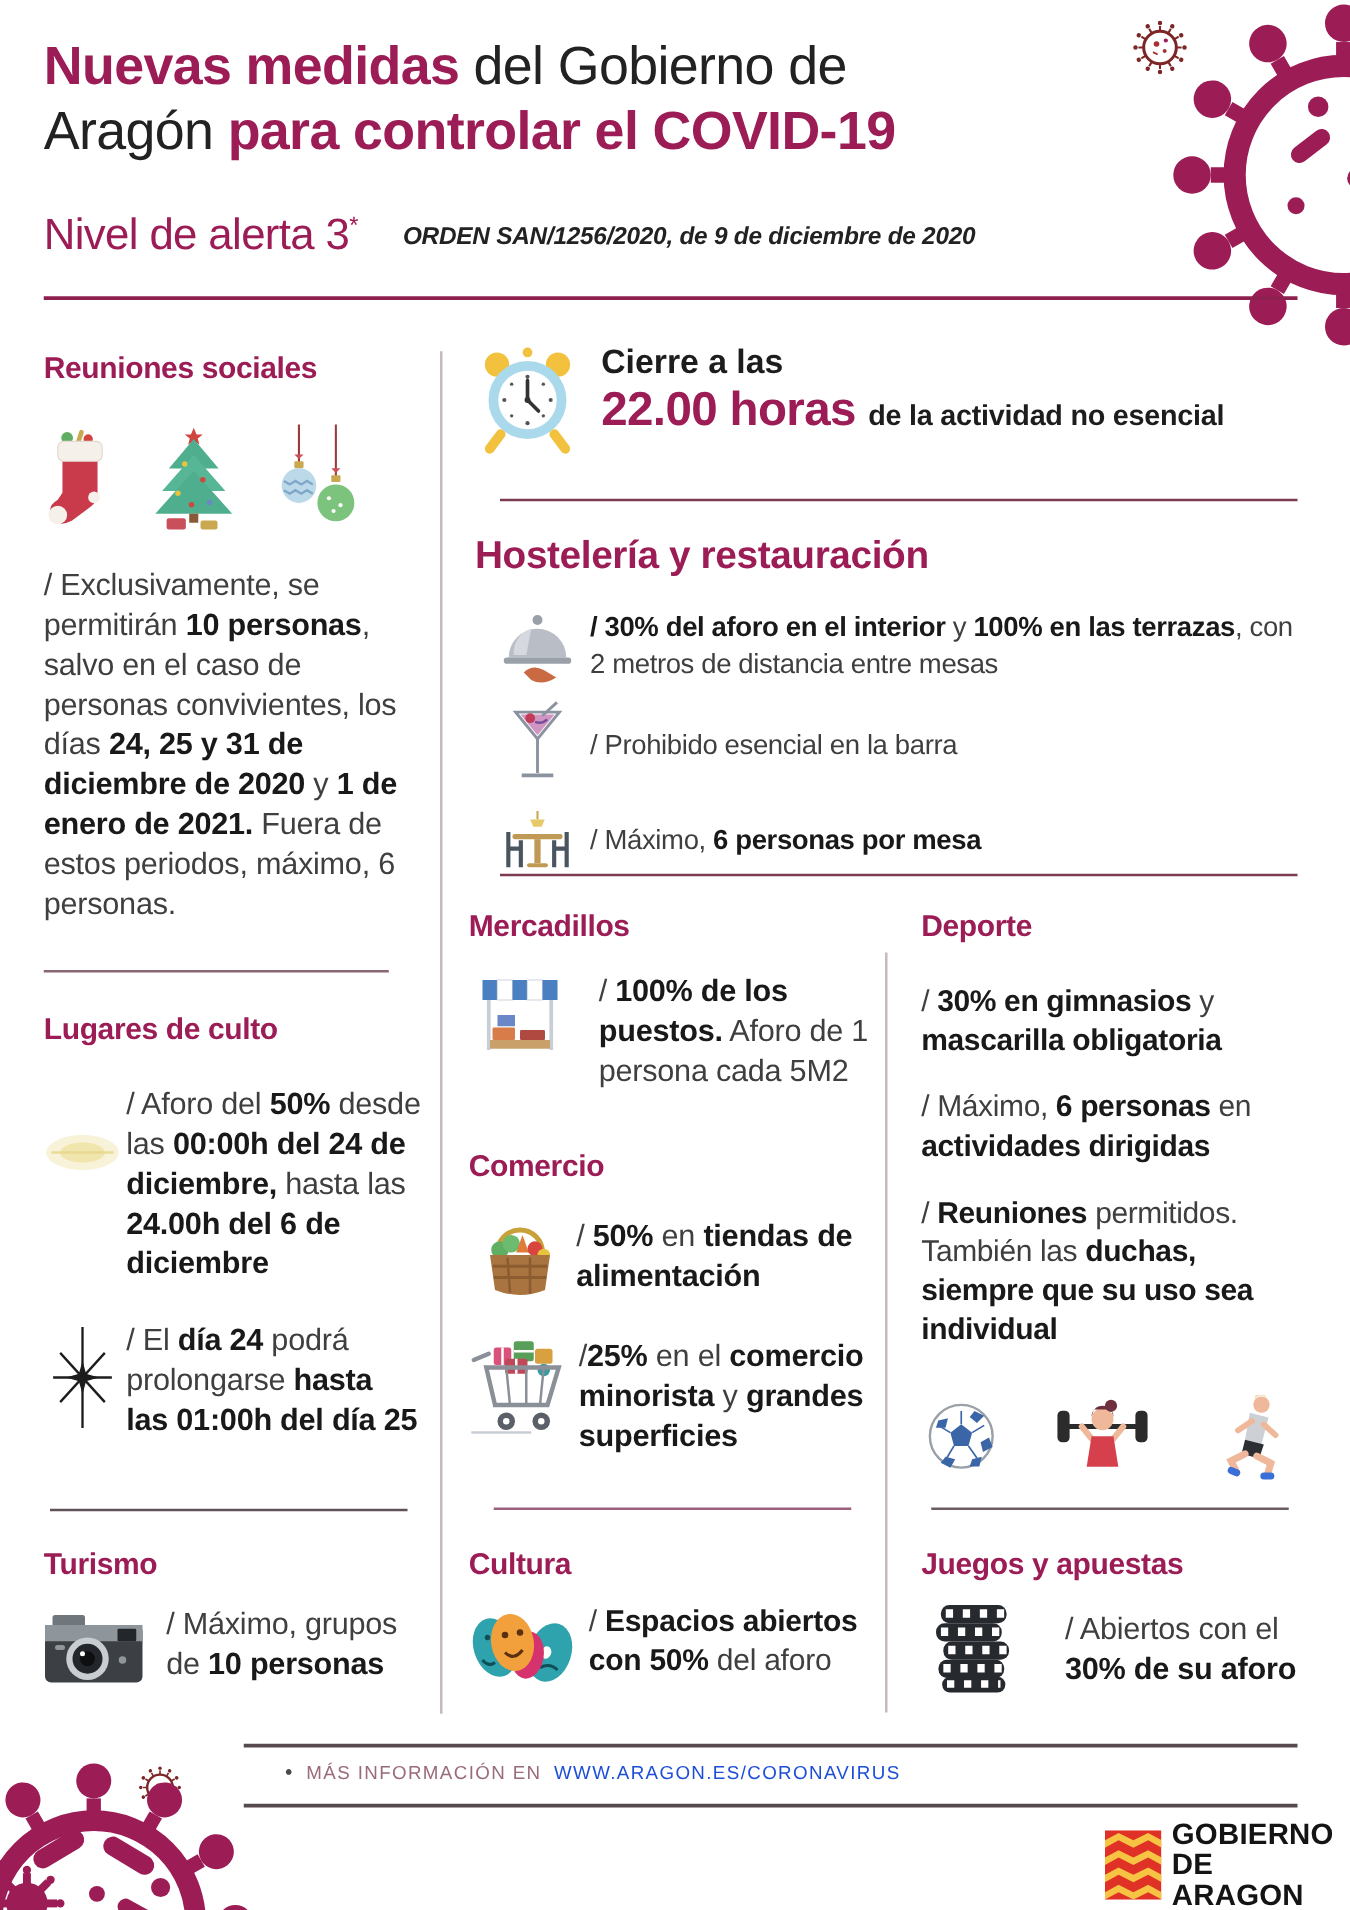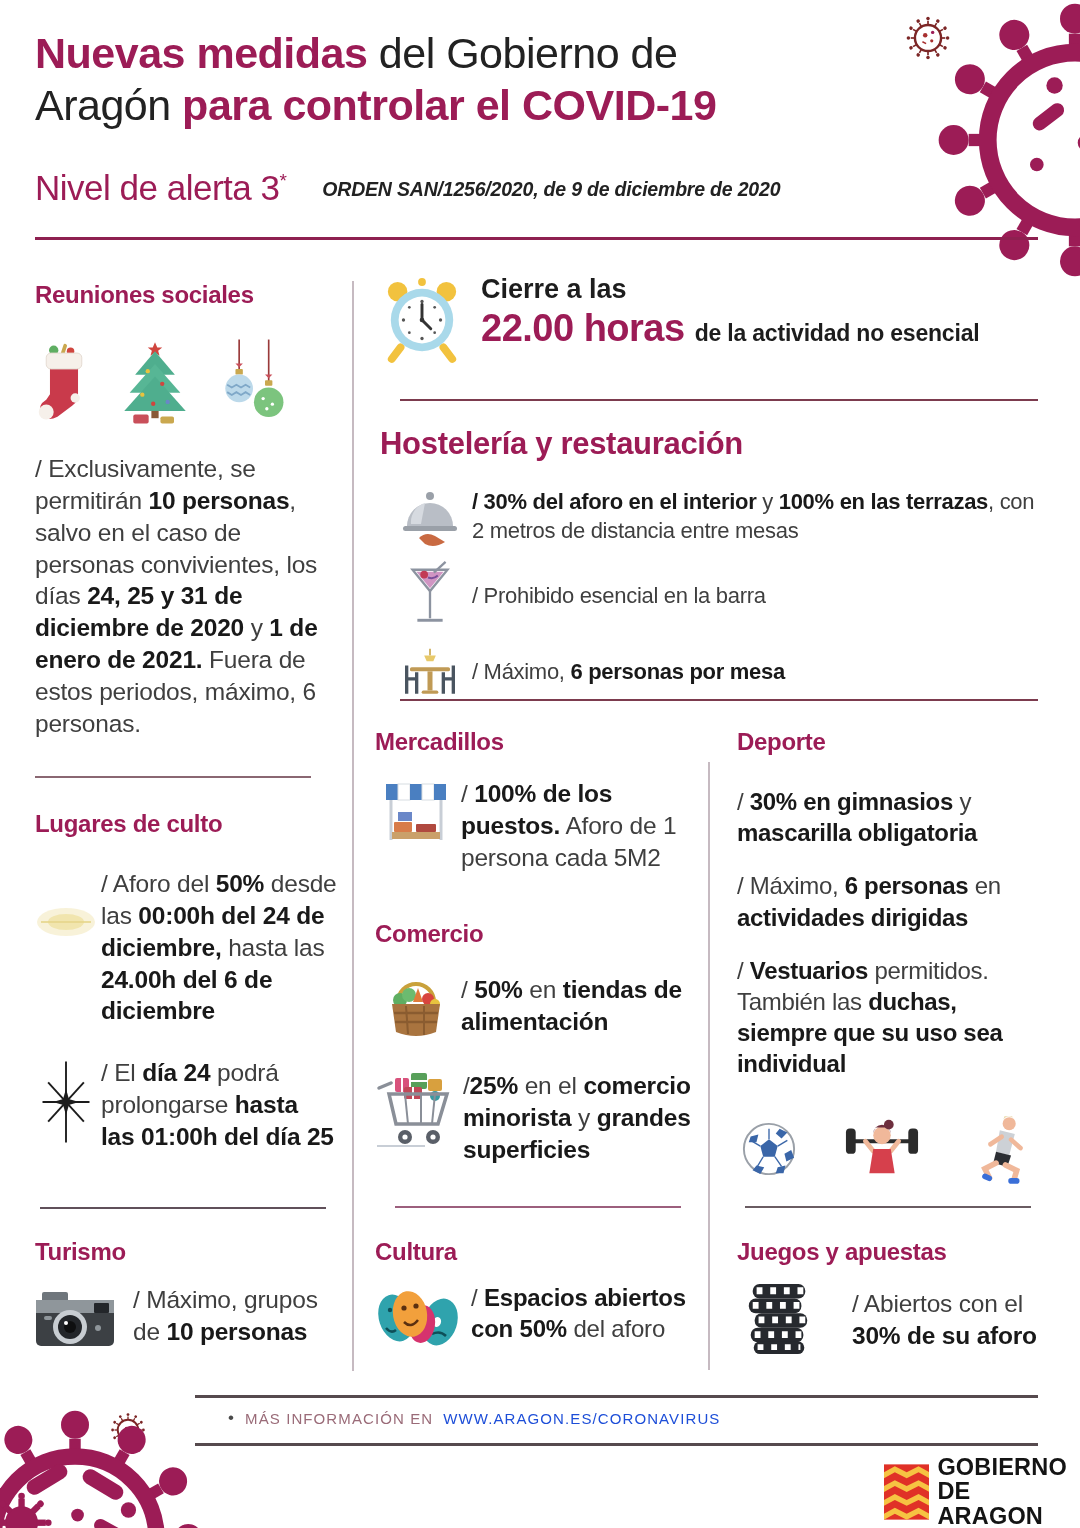--- a/index.html
+++ b/index.html
@@ -51,21 +51,21 @@
   #div-top2{left:400px;top:699px;width:638px;background:#7c3b4e;}
   
   #sec-hosteleria{left:380px;top:426px;width:660px;}
   #sec-hosteleria .h2{font-size:31px;}
   #sec-hosteleria .item{margin-top:26px;}
   #sec-hosteleria .icon-box{width:60px;margin-left:20px;margin-right:12px;}
   #sec-hosteleria .p{width:565px;font-size:22px;letter-spacing:-0.3px;}
   #sec-hosteleria .item+.item{margin-top:12px;}
   
   #sec-mercadillos{left:375px;top:728px;width:322px;}
-  #sec-mercadillos .item{margin-top:22px;}
+  #sec-mercadillos .item{margin-top:22px;gap:18px;}
   #sec-mercadillos .icon-box{width:66px;margin-left:8px;margin-right:12px;}
   #sec-mercadillos .p{width:232px;}
   #sec-comercio{left:375px;top:920px;width:322px;}
   #sec-comercio .item1{margin-top:26px;}
   #sec-comercio .item1 .icon-box{width:66px;margin-left:8px;margin-right:12px;}
   #sec-comercio .item1 .p{width:236px;}
   #sec-comercio .item2{margin-top:28px;}
   #sec-comercio .item2 .icon-box{width:82px;margin-right:6px;}
   #sec-comercio .item2 .p{width:240px;}
   #div-mid{left:395px;top:1206px;width:286px;background:#9c5f7d;}
@@ -548,21 +548,21 @@
         </svg>
       </span>
       <p class="p"><span>/ </span><span class="b">Espacios abiertos con 50%</span><span> del aforo</span></p>
     </div>
   </div>
 
   <div class="sec" id="sec-deporte">
     <h2 class="h2">Deporte</h2>
     <p class="p first"><span>/ </span><span class="b">30% en gimnasios</span><span> y </span><span class="b">mascarilla obligatoria</span></p>
     <p class="p"><span>/ Máximo, </span><span class="b">6 personas</span><span> en </span><span class="b">actividades dirigidas</span></p>
-    <p class="p"><span>/ </span><span class="b">Vestuarios</span><span> permitidos. También las </span><span class="b">duchas, siempre que su uso sea individual</span></p>
+    <p class="p"><span>/ </span><span class="b">Reuniones</span><span> permitidos. También las </span><span class="b">duchas, siempre que su uso sea individual</span></p>
     <div class="sport-row">
       <svg width="56" height="56" viewBox="0 0 58 58">
         <circle cx="29" cy="29" r="26" fill="#fff" stroke="#9aa0a8" stroke-width="2"></circle>
         <polygon points="29,19 38,26 35,37 23,37 20,26" fill="#3a66a8"></polygon>
         <polygon points="10,16 18,14 16,22 8,22" fill="#3a66a8"></polygon>
         <polygon points="40,8 48,12 42,18 36,13" fill="#3a66a8"></polygon>
         <polygon points="52,30 55,38 47,42 45,34" fill="#3a66a8"></polygon>
         <polygon points="16,46 24,48 20,55 12,51" fill="#3a66a8"></polygon>
         <polygon points="38,48 46,46 44,54 36,54" fill="#3a66a8"></polygon>
         <g stroke="#3a66a8" stroke-width="1.4" fill="none">

